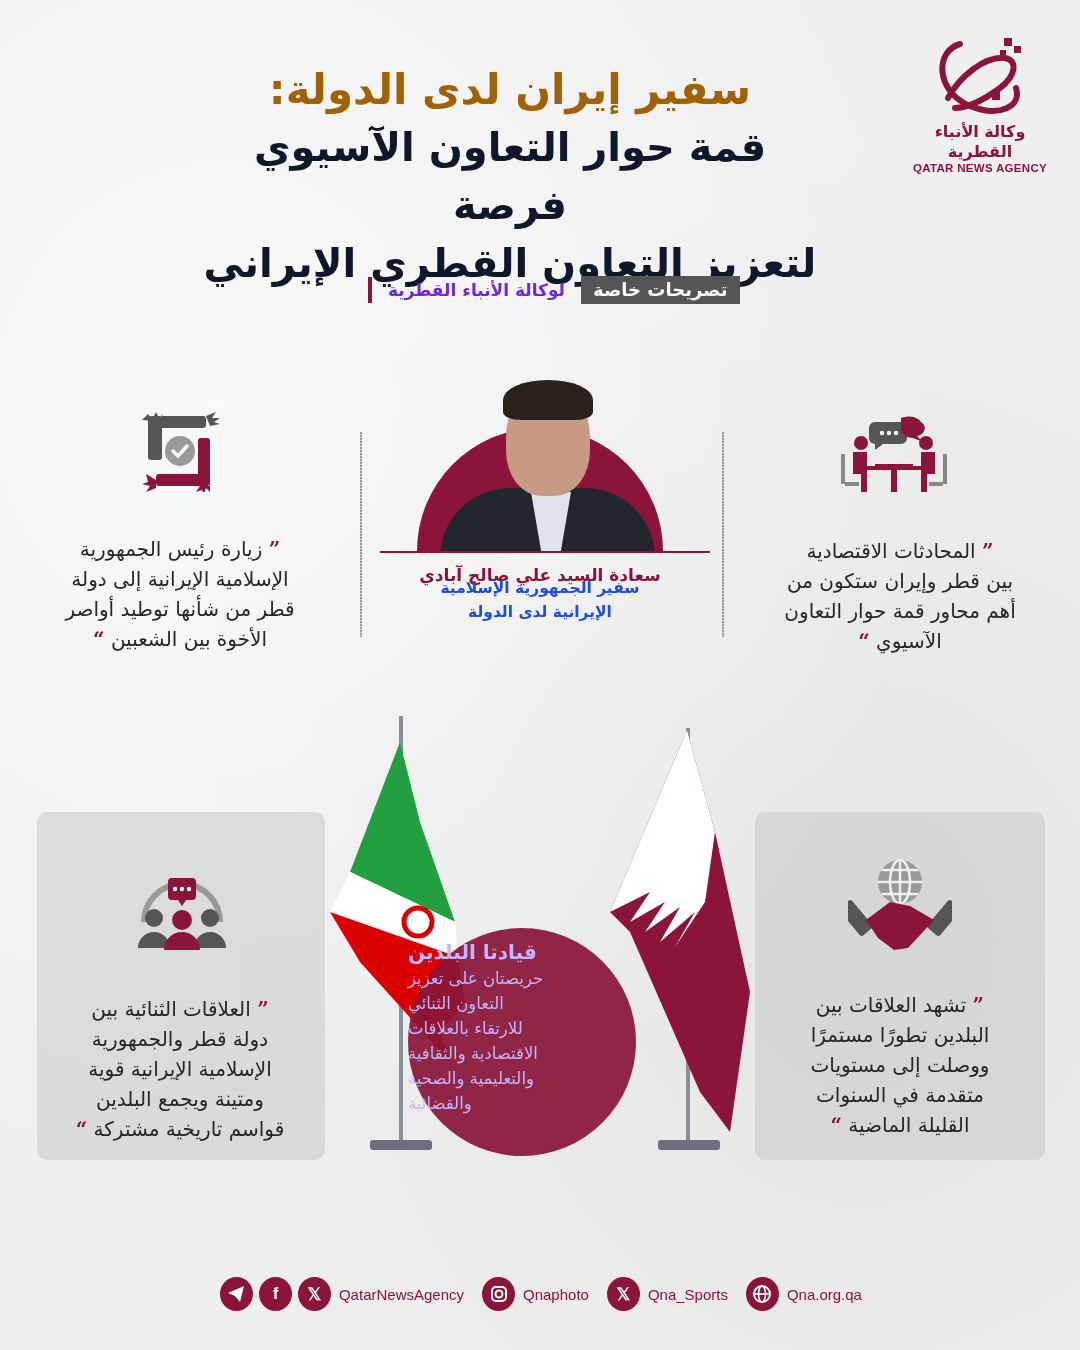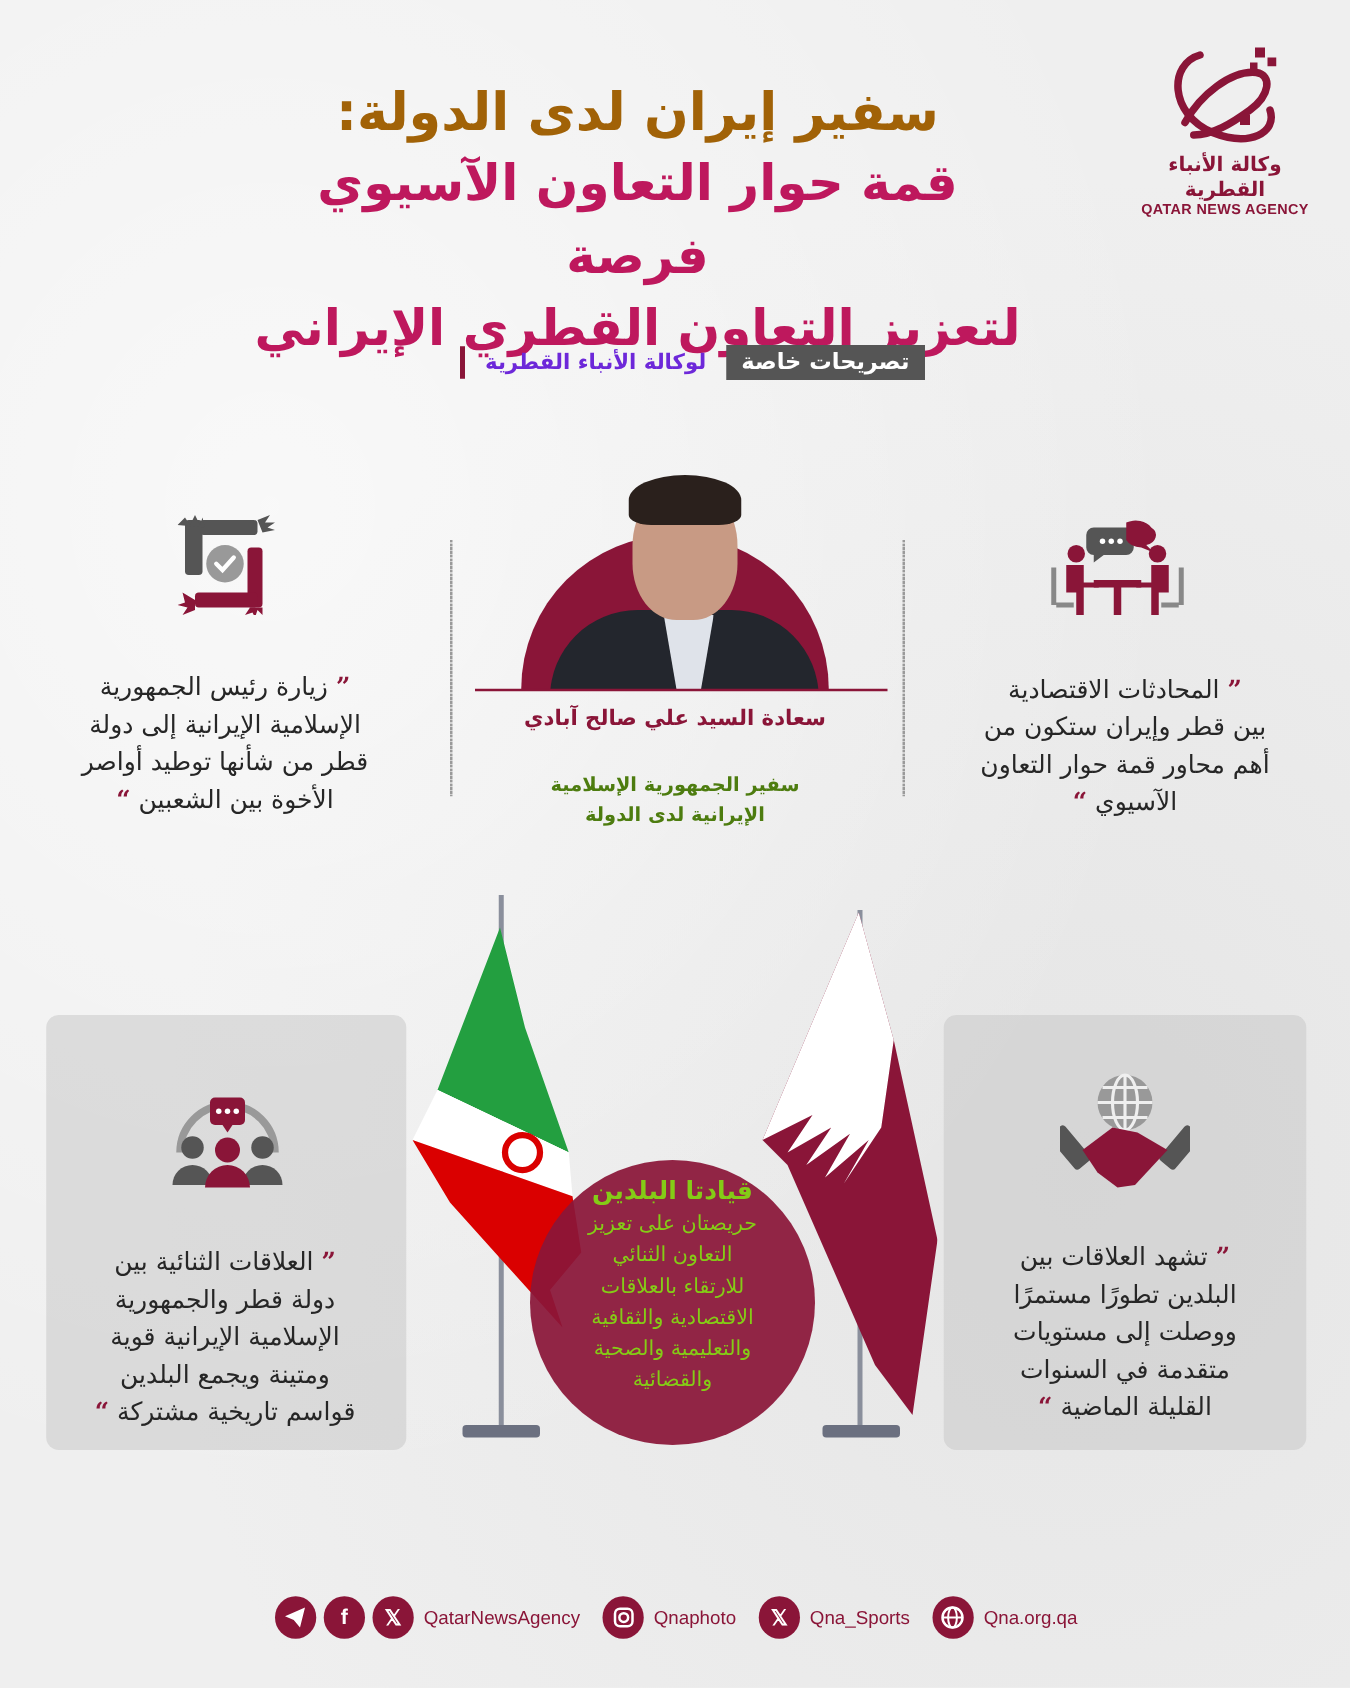--- a/index.html
+++ b/index.html
@@ -12,21 +12,21 @@
       radial-gradient(ellipse at 20% 30%, rgba(255,255,255,0.6), transparent 60%),
       radial-gradient(ellipse at 80% 70%, rgba(220,220,220,0.5), transparent 60%);
     font-family: "DejaVu Sans", sans-serif;
     color: #2b2b2b;
   }
   .abs { position: absolute; }
 
   
   .title-wrap { left: 200px; top: 62px; width: 620px; text-align: center; }
   .title-line1 { font-size: 42px; font-weight: bold; color: #a16207; line-height: 56px; }
-  .title-line2, .title-line3 { font-size: 40px; font-weight: bold; color: #be185d; line-height: 58px; }
+  .title-line2, .title-line3 { font-size: 40px; font-weight: bold; color: #0f172a; line-height: 58px; }
 
   .logo { left: 900px; top: 36px; width: 160px; text-align: center; }
   .logo svg { display: block; margin: 0 auto; }
   .logo-ar { font-size: 16px; font-weight: bold; color: #8a1538; margin-top: 2px; line-height: 20px; }
   .logo-en { font-family: "Liberation Sans", sans-serif; font-size: 11.5px; font-weight: bold; color: #8a1538; letter-spacing: 0.3px; direction: ltr; }
 
   .badge-row { left: 368px; top: 275px; height: 30px; display: flex; flex-direction: row; align-items: center; direction: rtl; }
   .badge-dark { background: #555; color: #fff; font-size: 18px; font-weight: bold; padding: 2px 12px; height: 28px; line-height: 24px; }
   .badge-text { color: #6d28d9; font-size: 17px; font-weight: bold; padding: 0 16px; line-height: 24px; }
   .badge-bar { width: 4px; height: 26px; background: #8a1538; }
@@ -34,32 +34,32 @@
   
   .portrait { left: 405px; top: 370px; width: 270px; height: 182px; overflow: hidden; }
   .portrait .circle { position: absolute; left: 12px; top: 58px; width: 246px; height: 246px; border-radius: 50%; background: #8a1538; }
   .portrait .head { position: absolute; left: 101px; top: 18px; width: 84px; height: 108px; border-radius: 45% 45% 42% 42%; background: #c89a84; }
   .portrait .hair { position: absolute; left: 98px; top: 10px; width: 90px; height: 40px; border-radius: 50% 50% 20% 20%; background: #2a201c; }
   .portrait .suit { position: absolute; left: 35px; top: 118px; width: 215px; height: 100px; border-radius: 70px 70px 0 0; background: #23262d; }
   .portrait .shirt { position: absolute; left: 126px; top: 122px; width: 40px; height: 70px; background: #dfe3ea; clip-path: polygon(0 0,100% 0,70% 100%,30% 100%); }
   .portrait-base { left: 380px; top: 551px; width: 330px; height: 2px; background: #8a1538; }
 
   .amb-name { left: 360px; top: 565px; width: 360px; text-align: center; font-size: 17px; font-weight: bold; color: #8a1538; }
-  .amb-role { left: 360px; top: 616px; width: 360px; text-align: center; font-size: 15.5px; color: #4d7c0f; line-height: 24px; font-weight: bold; }
+  .amb-role { left: 360px; top: 576px; width: 360px; text-align: center; font-size: 15.5px; color: #1d4ed8; line-height: 24px; font-weight: bold; }
 
   .vdivider { width: 2px; background: repeating-linear-gradient(#9a9a9a 0 2px, #cfcfcf 2px 3px); }
 
   
   .quote { text-align: center; font-size: 20px; line-height: 30px; color: #262626; }
   .q-open, .q-close { color: #8a1538; font-weight: bold; font-family: "DejaVu Serif", serif; }
 
   .card { background: rgba(200,200,200,0.55); border-radius: 10px; }
 
   
-  .center-circle { left: 424px; top: 928px; width: 228px; height: 228px; border-radius: 50%; background: rgba(138,21,56,0.93); color: #84cc16; text-align: center; padding-top: 10px; }
+  .center-circle { left: 408px; top: 928px; width: 228px; height: 228px; border-radius: 50%; background: rgba(138,21,56,0.93); color: #c4b5fd; text-align: left; padding-top: 10px; }
   .cc-title { font-size: 20px; font-weight: bold; line-height: 28px; }
   .cc-body { font-size: 16.5px; line-height: 25px; }
 
   
   .footer { left: 220px; top: 1276px; width: 660px; height: 36px; direction: ltr; display: flex; align-items: center; }
   .soc { width: 34px; height: 34px; border-radius: 50%; background: #8a1538; display: flex; align-items: center; justify-content: center; color: #fff; font-family: "Liberation Sans", sans-serif; font-weight: bold; font-size: 17px; margin-right: 6px; }
   .soc-label { font-family: "Liberation Sans", sans-serif; font-size: 15px; color: #8a1538; margin-right: 18px; margin-left: 2px; }
 </style>
 </head>
 <body>

